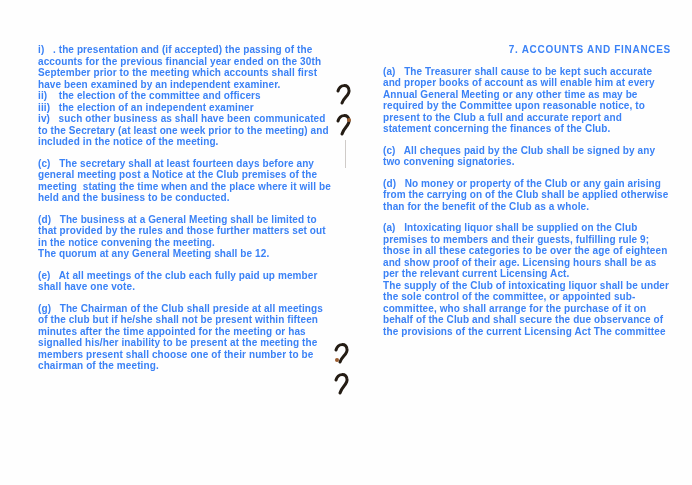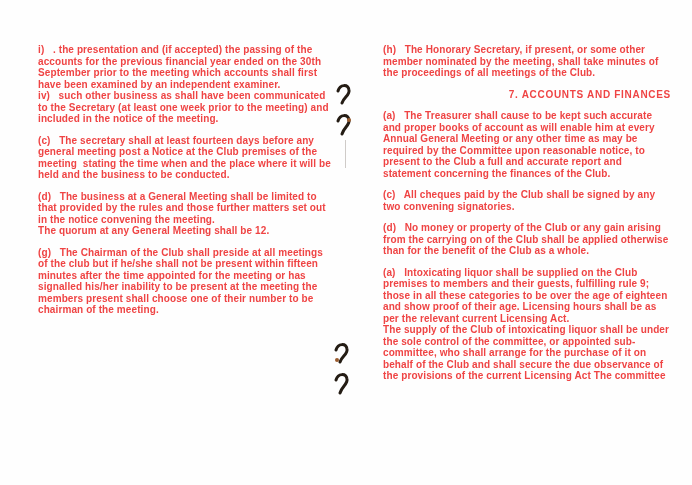--- a/index.html
+++ b/index.html
@@ -7,21 +7,21 @@
     padding: 0;
     background: #ffffff;
   }
   .scan-page {
     position: relative;
     width: 692px;
     height: 485px;
     background: #fefefe;
     overflow: hidden;
     font-family: "Liberation Sans", sans-serif;
-    color: #ef4444;
+    color: #3b82f6;
   }
   .col {
     position: absolute;
     top: 44px;
     font-size: 10px;
     font-weight: bold;
     line-height: 11.5px;
     letter-spacing: 0.1px;
   }
   .col-left  { left: 38px;  width: 297px; }
@@ -58,29 +58,31 @@
     background: rgba(120,110,100,0.35);
   }
 </style>
 </head>
 <body>
 
 <div class="scan-page">
 
   <div class="col col-left">
     <p class="clause no-gap">i)   . the presentation and (if accepted) the passing of the accounts for the previous financial year ended on the 30th September prior to the meeting which accounts shall first have been examined by an independent examiner.</p>
+    <p class="clause no-gap">ii)    the election of the committee and officers</p>
+    <p class="clause no-gap">iii)   the election of an independent examiner</p>
     <p class="clause">iv)   such other business as shall have been communicated to the Secretary (at least one week prior to the meeting) and included in the notice of the meeting.</p>
     <p class="clause">(c)   The secretary shall at least fourteen days before any general meeting post a Notice at the Club premises of the meeting  stating the time when and the place where it will be held and the business to be conducted.</p>
     <p class="clause no-gap">(d)   The business at a General Meeting shall be limited to that provided by the rules and those further matters set out in the notice convening the meeting.</p>
     <p class="clause">The quorum at any General Meeting shall be 12.</p>
+    <p class="clause">(e)   At all meetings of the club each fully paid up member shall have one vote.</p>
     <p class="clause">(g)   The Chairman of the Club shall preside at all meetings of the club but if he/she shall not be present within fifteen minutes after the time appointed for the meeting or has signalled his/her inability to be present at the meeting the members present shall choose one of their number to be chairman of the meeting.</p>
   </div>
 
   <div class="col col-right">
-    <p class="clause">(h)   The Honorary Secretary, if present, or some other member nominated by the meeting, shall take minutes of the proceedings of all meetings of the Club.</p>
     <h2 class="section-heading">7. ACCOUNTS AND FINANCES</h2>
     <p class="clause">(a)   The Treasurer shall cause to be kept such accurate and proper books of account as will enable him at every Annual General Meeting or any other time as may be required by the Committee upon reasonable notice, to present to the Club a full and accurate report and statement concerning the finances of the Club.</p>
     <p class="clause">(c)   All cheques paid by the Club shall be signed by any two convening signatories.</p>
     <p class="clause">(d)   No money or property of the Club or any gain arising from the carrying on of the Club shall be applied otherwise than for the benefit of the Club as a whole.</p>
     <p class="clause no-gap">(a)   Intoxicating liquor shall be supplied on the Club premises to members and their guests, fulfilling rule 9; those in all these categories to be over the age of eighteen and show proof of their age. Licensing hours shall be as per the relevant current Licensing Act.</p>
     <p class="clause">The supply of the Club of intoxicating liquor shall be under the sole control of the committee, or appointed sub-committee, who shall arrange for the purchase of it on behalf of the Club and shall secure the due observance of the provisions of the current Licensing Act The committee</p>
   </div>
 
   <div class="binder-area">
     <svg class="binder-mark" style="left:335px; top:83px;" viewBox="0 0 18 28">

